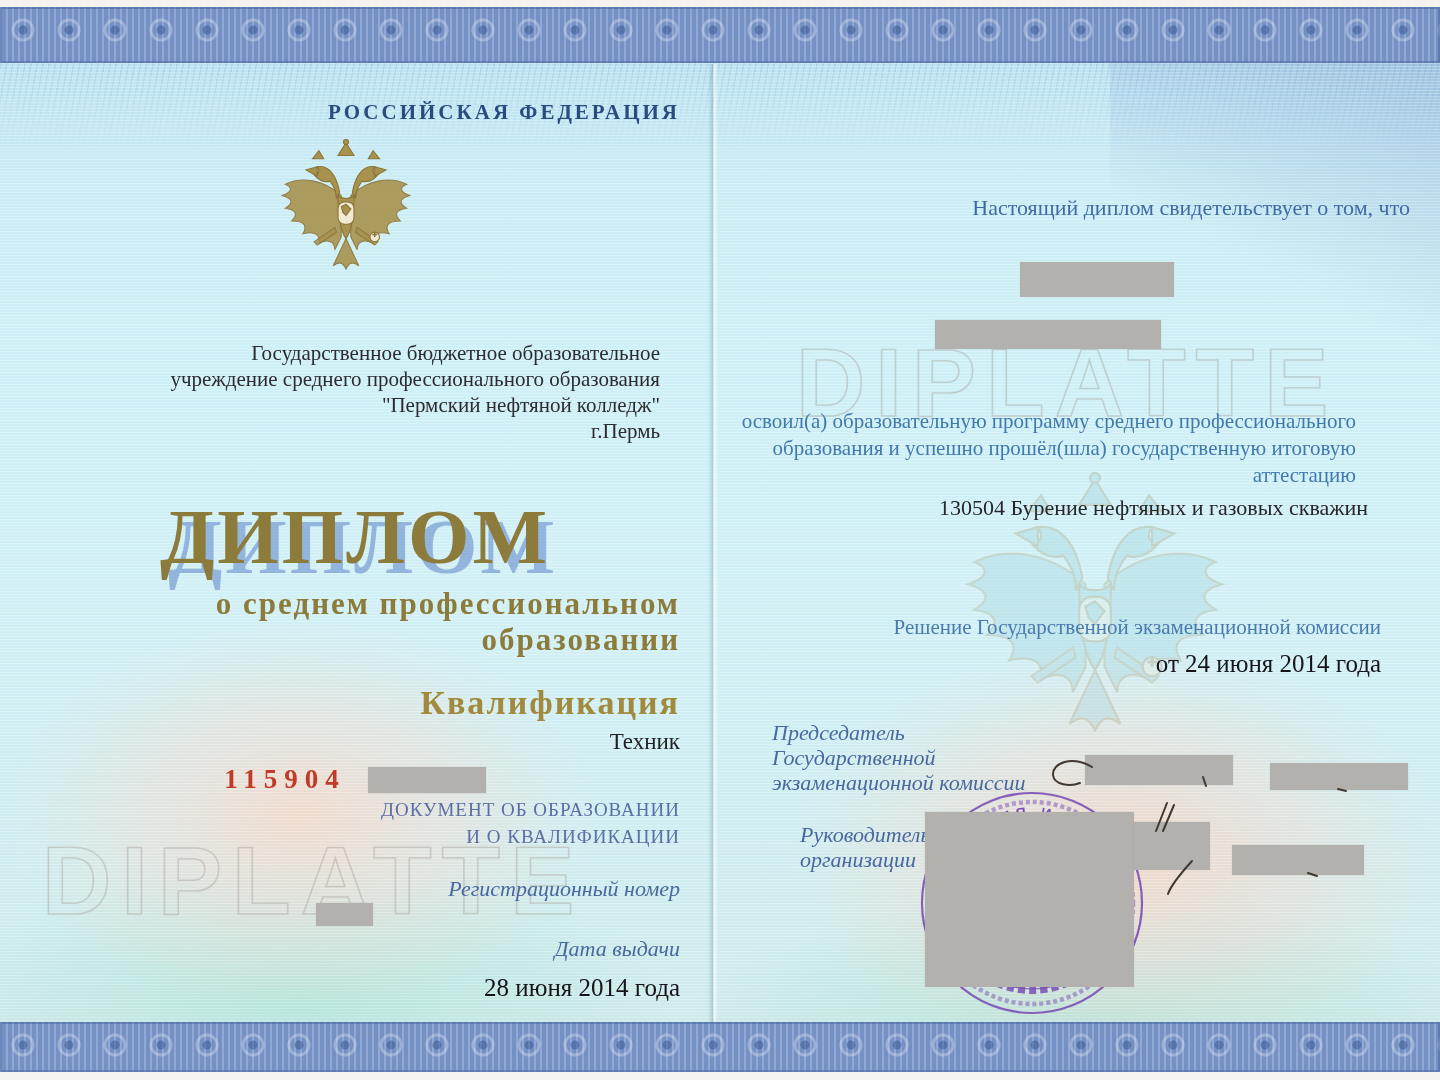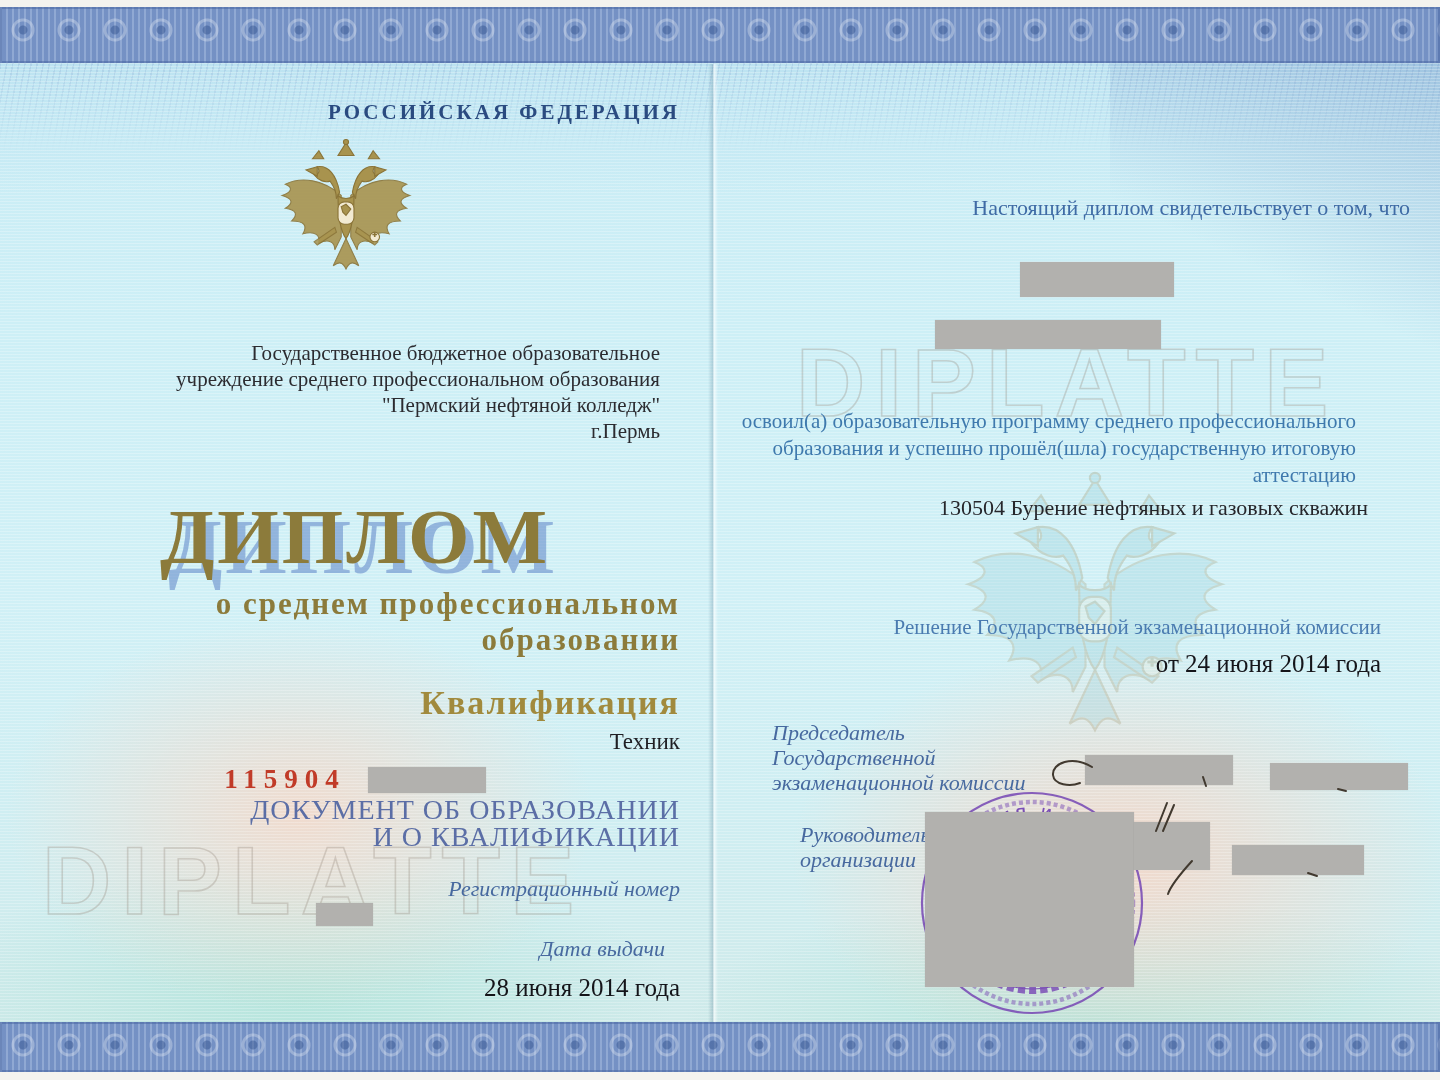--- a/index.html
+++ b/index.html
@@ -40,24 +40,24 @@
   .country{left:30px;top:100px;width:650px;font-size:21px;font-weight:bold;letter-spacing:3px;color:#2a4b80;}
   .inst{left:60px;top:340px;width:600px;font-size:21px;line-height:26px;color:#2b2b30;}
   .diploma-wrap{left:30px;top:492px;width:650px;height:90px;}
   .diploma{position:absolute;left:0;top:0;width:650px;text-align:center;font-size:79px;font-weight:bold;letter-spacing:3px;color:#8c7b3b;}
   .diploma.ghost{left:8px;top:10px;color:rgba(92,132,198,0.55);filter:blur(.4px);}
   .subtitle{left:30px;top:586px;width:650px;font-size:31px;line-height:36px;font-weight:bold;letter-spacing:2px;color:#8c7b3b;}
   .qual-label{left:30px;top:684px;width:650px;font-size:34px;font-weight:bold;letter-spacing:2px;color:#a18a3d;}
   .qual-value{left:30px;top:729px;width:650px;font-size:23px;color:#1f1f24;}
   .serial-row{left:30px;top:764px;width:650px;display:flex;justify-content:center;align-items:center;gap:22px;}
   .serial{font-size:27px;font-weight:bold;letter-spacing:7px;color:#c13b28;}
-  .doc-statement{left:30px;top:796px;width:650px;font-size:28px;line-height:27px;letter-spacing:1px;color:#5b6ea6;}
+  .doc-statement{left:30px;top:796px;width:650px;font-size:19px;line-height:27px;letter-spacing:1px;color:#5b6ea6;}
   .lbl-italic{font-style:italic;font-size:22px;color:#47699f;}
   .reg-label{left:30px;top:876px;width:650px;}
-  .date-label{left:15px;top:936px;width:650px;}
+  .date-label{left:30px;top:936px;width:650px;}
   .date-value{left:30px;top:974px;width:650px;font-size:25px;color:#141419;}
   .statement{left:790px;top:195px;width:620px;font-size:22px;color:#3f6ba5;}
   .program{left:740px;top:408px;width:616px;font-size:21px;line-height:27px;color:#3f79ad;}
   .specialty{left:752px;top:495px;width:616px;font-size:22px;color:#26262b;}
   .commission{left:765px;top:615px;width:616px;font-size:21px;color:#4a7bb0;}
   .decision-date{left:765px;top:650px;width:616px;font-size:25px;color:#15151a;}
   .signer{font-style:italic;font-size:22px;line-height:25px;color:#47699f;}
   .chairman{left:772px;top:720px;width:300px;}
   .head{left:800px;top:822px;width:300px;}
   .redaction{position:absolute;background:#b2b1ae;box-shadow:0 0 1px rgba(0,0,0,.15);}
@@ -104,21 +104,21 @@
         <path d="M50 63 L42 80 C46 77 48 78 50 82 C52 78 54 77 58 80 Z" opacity=".9"></path>
         <circle cx="68" cy="62" r="3" fill="#f2ead2"></circle>
         <path d="M66.5 60.5 h3 M68 59 v3" stroke-width="1"></path>
       </g>
     </defs>
     <use href="#eagleArt"></use>
   </svg>
 
   <div class="abs inst ctr">
     <div>Государственное бюджетное образовательное</div>
-    <div>учреждение среднего профессиональном образования</div>
+    <div>учреждение среднего профессионального образования</div>
     <div>"Пермский нефтяной колледж"</div>
     <div>г.Пермь</div>
   </div>
 
   <div class="abs diploma-wrap">
     <div class="diploma ghost">ДИПЛОМ</div>
     <div class="diploma">ДИПЛОМ</div>
   </div>
 
   <div class="abs subtitle ctr">

